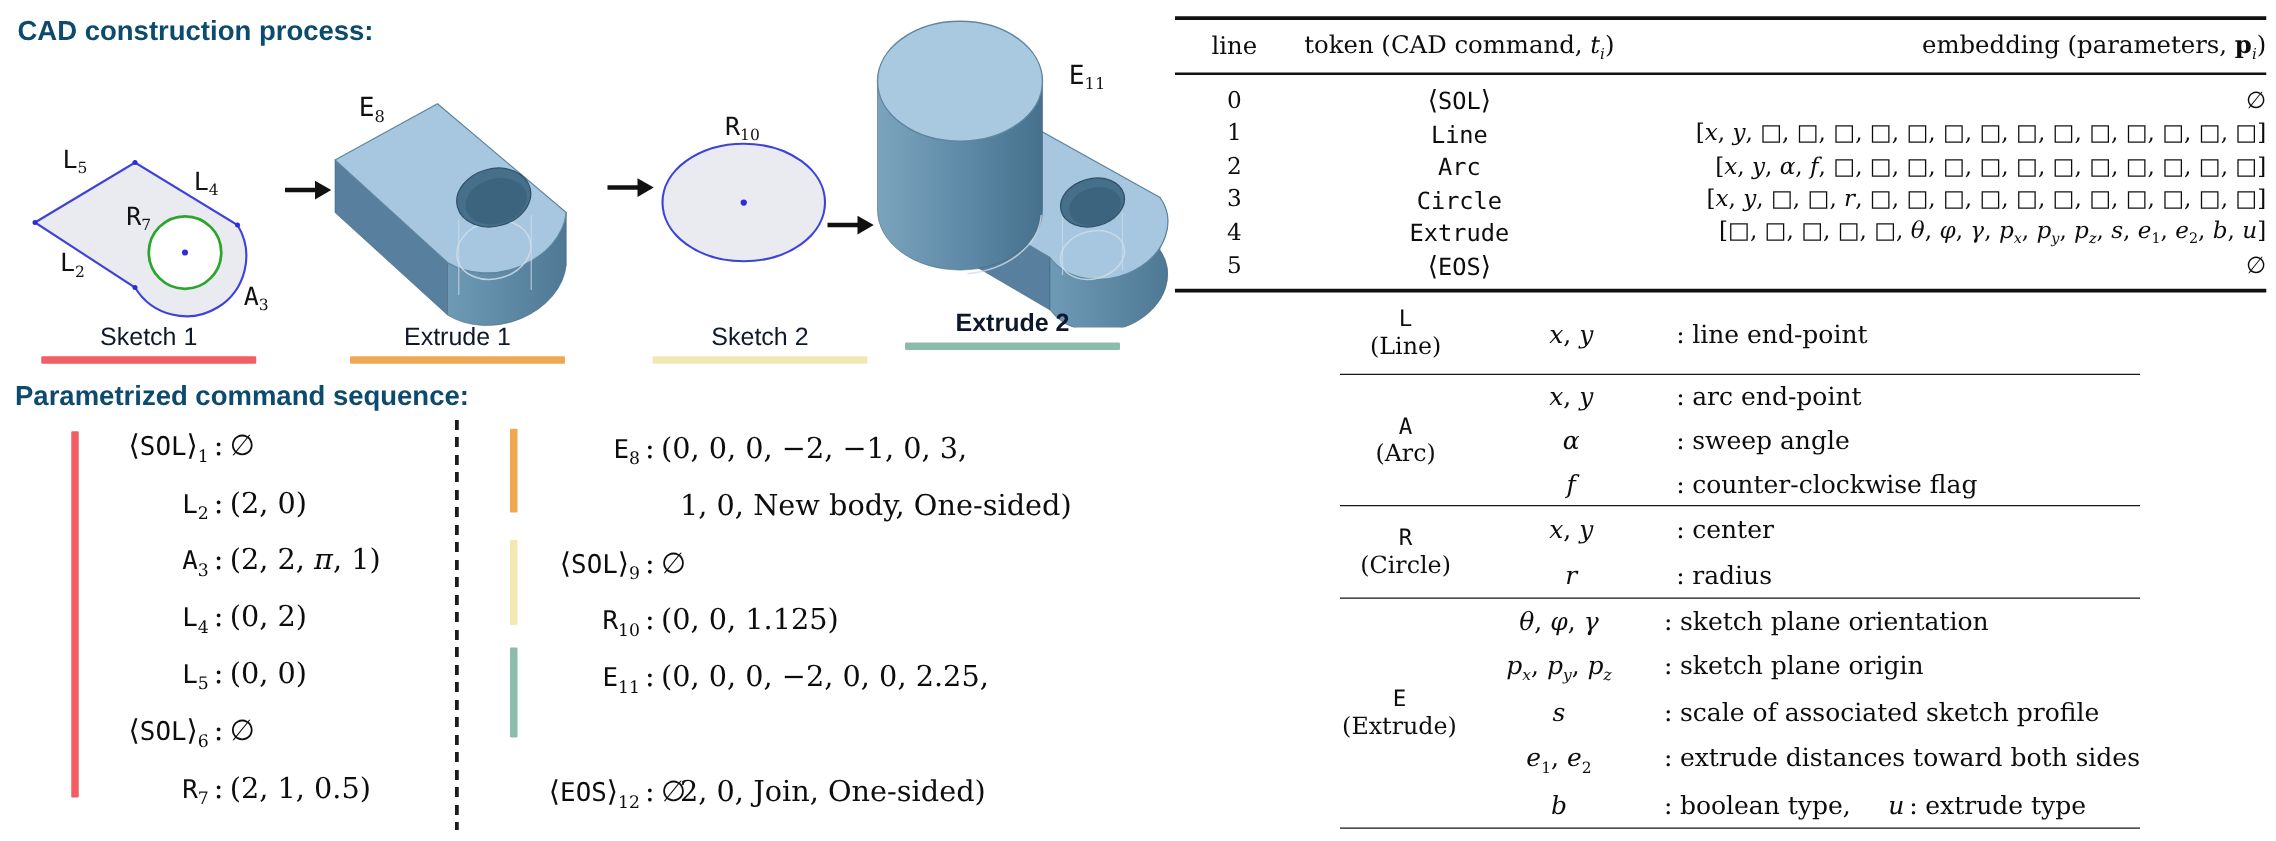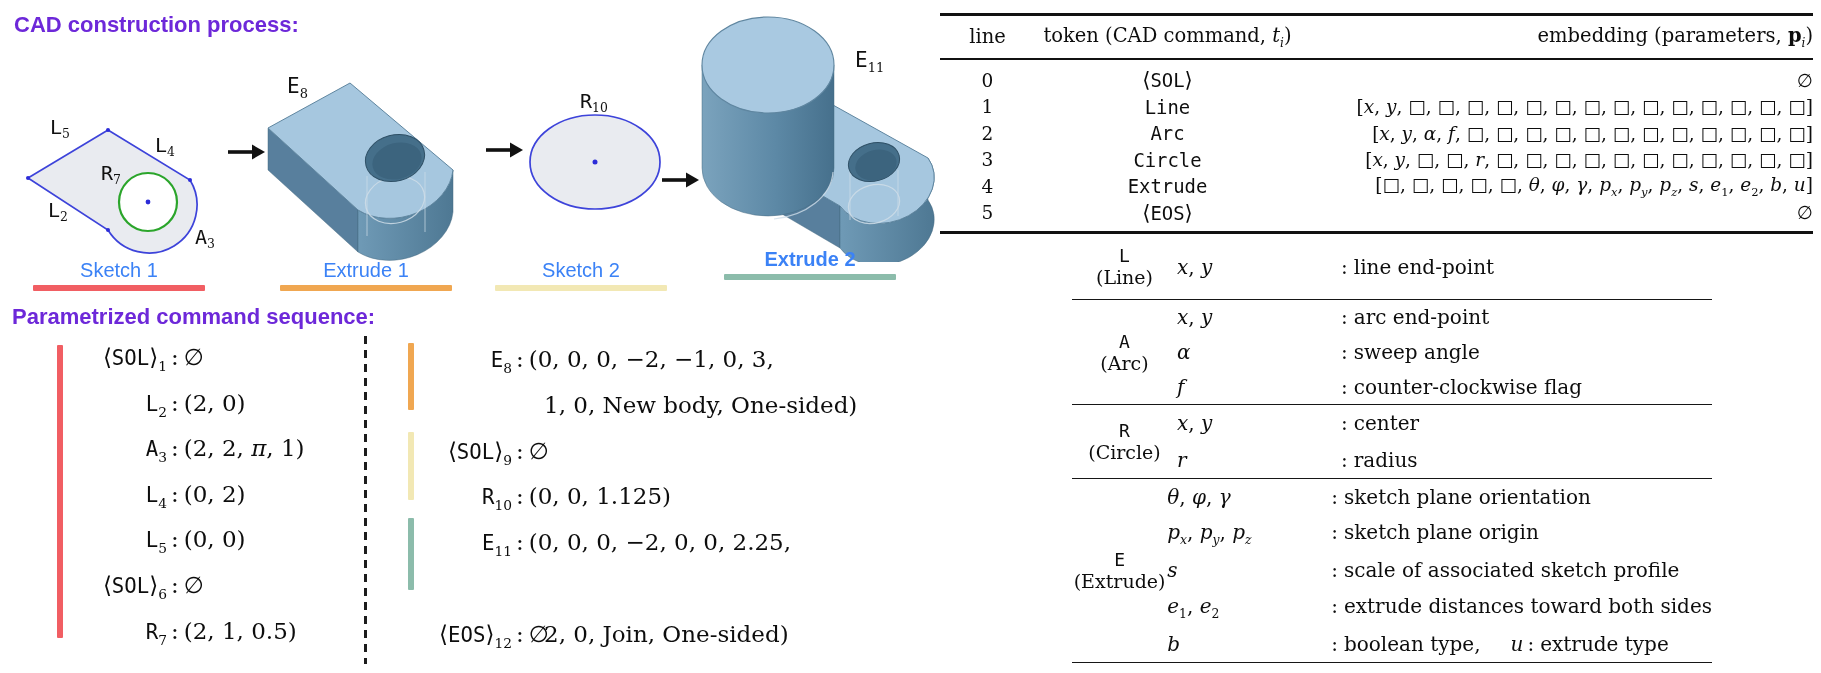--- a/index.html
+++ b/index.html
@@ -2,23 +2,23 @@
 <html><head>
 <meta charset="utf-8">
 <style>
   html,body{margin:0;padding:0;background:#fff;}
   .canvas{position:relative;width:1821px;height:673px;background:#fff;overflow:hidden;
           font-family:"DejaVu Serif","Liberation Serif",serif;color:#0d0d0d;}
   .abs{position:absolute;}
 
   
   .bold-title{font-family:"Liberation Sans","DejaVu Sans",sans-serif;font-weight:bold;
-              font-size:22px;color:#6d28d9;white-space:nowrap;}
+              font-size:22px;color:#0c4a6e;white-space:nowrap;}
   .stage{position:absolute;width:172px;text-align:center;}
-  .stage-label{font-family:"Liberation Sans","DejaVu Sans",sans-serif;font-size:20px;color:#3b82f6;}
+  .stage-label{font-family:"Liberation Sans","DejaVu Sans",sans-serif;font-size:20px;color:#0f172a;}
   .stage-bar{height:6px;margin-top:3px;border-radius:1px;}
 
   
   .seq-col{position:absolute;}
   .seq-line{position:absolute;left:0;white-space:nowrap;font-size:23px;line-height:1.05;}
   .cmdpart{display:inline-block;width:92px;text-align:right;}
   .tt{font-family:"DejaVu Sans Mono","Liberation Mono",monospace;font-size:0.90em;font-weight:500;}
   .ab{font-family:"DejaVu Serif","DejaVu Sans",serif;}
   .cs{font-size:0.60em;}
   .colon{padding:0 5px 0 4px;}
@@ -40,21 +40,21 @@
   .box-serif{font-family:"DejaVu Serif","DejaVu Sans",serif;}
 
   
   .param-table{position:absolute;left:1072px;top:234px;width:640px;}
   .pgroup{display:flex;border-bottom:1.6px solid #161616;}
   .pleft{width:105px;display:flex;flex-direction:column;justify-content:center;align-items:center;}
   .pletter{font-family:"DejaVu Sans Mono","Liberation Mono",monospace;font-size:18px;}
   .pname{font-size:19px;}
   .pright{flex:1;display:flex;flex-direction:column;justify-content:space-around;}
   .pline{display:flex;align-items:baseline;font-size:20px;white-space:nowrap;}
-  .psym{display:inline-block;width:160px;text-align:left;}
+  .psym{display:inline-block;width:160px;text-align:center;}
   .pcolon{padding:0 6px 0 4px;}
   .pgap{display:inline-block;width:30px;}
   sub{font-size:0.62em;}
 </style>
 </head>
 <body>
 
 <div class="canvas">
 
   <div class="abs bold-title" style="left:14px;top:12px;">CAD construction process:</div>
@@ -142,21 +142,21 @@
   </svg>
 
   <div class="stage" style="left:33px;top:259px;">
     <div class="stage-label">Sketch 1</div>
     <div class="stage-bar" style="background: rgb(241, 94, 99);"></div>
   </div>
   <div class="stage" style="left:280px;top:259px;">
     <div class="stage-label">Extrude 1</div>
     <div class="stage-bar" style="background: rgb(240, 167, 81);"></div>
   </div>
-  <div class="stage" style="left:495px;top:259px;">
+  <div class="stage" style="left:522px;top:259px;">
     <div class="stage-label">Sketch 2</div>
     <div class="stage-bar" style="background: rgb(242, 232, 180);"></div>
   </div>
   <div class="stage" style="left:724px;top:248px;font-weight:bold;">
     <div class="stage-label">Extrude 2</div>
     <div class="stage-bar" style="background: rgb(140, 188, 171);"></div>
   </div>
 
   <div class="abs bold-title" style="left:12px;top:304px;">Parametrized command sequence:</div>
 

